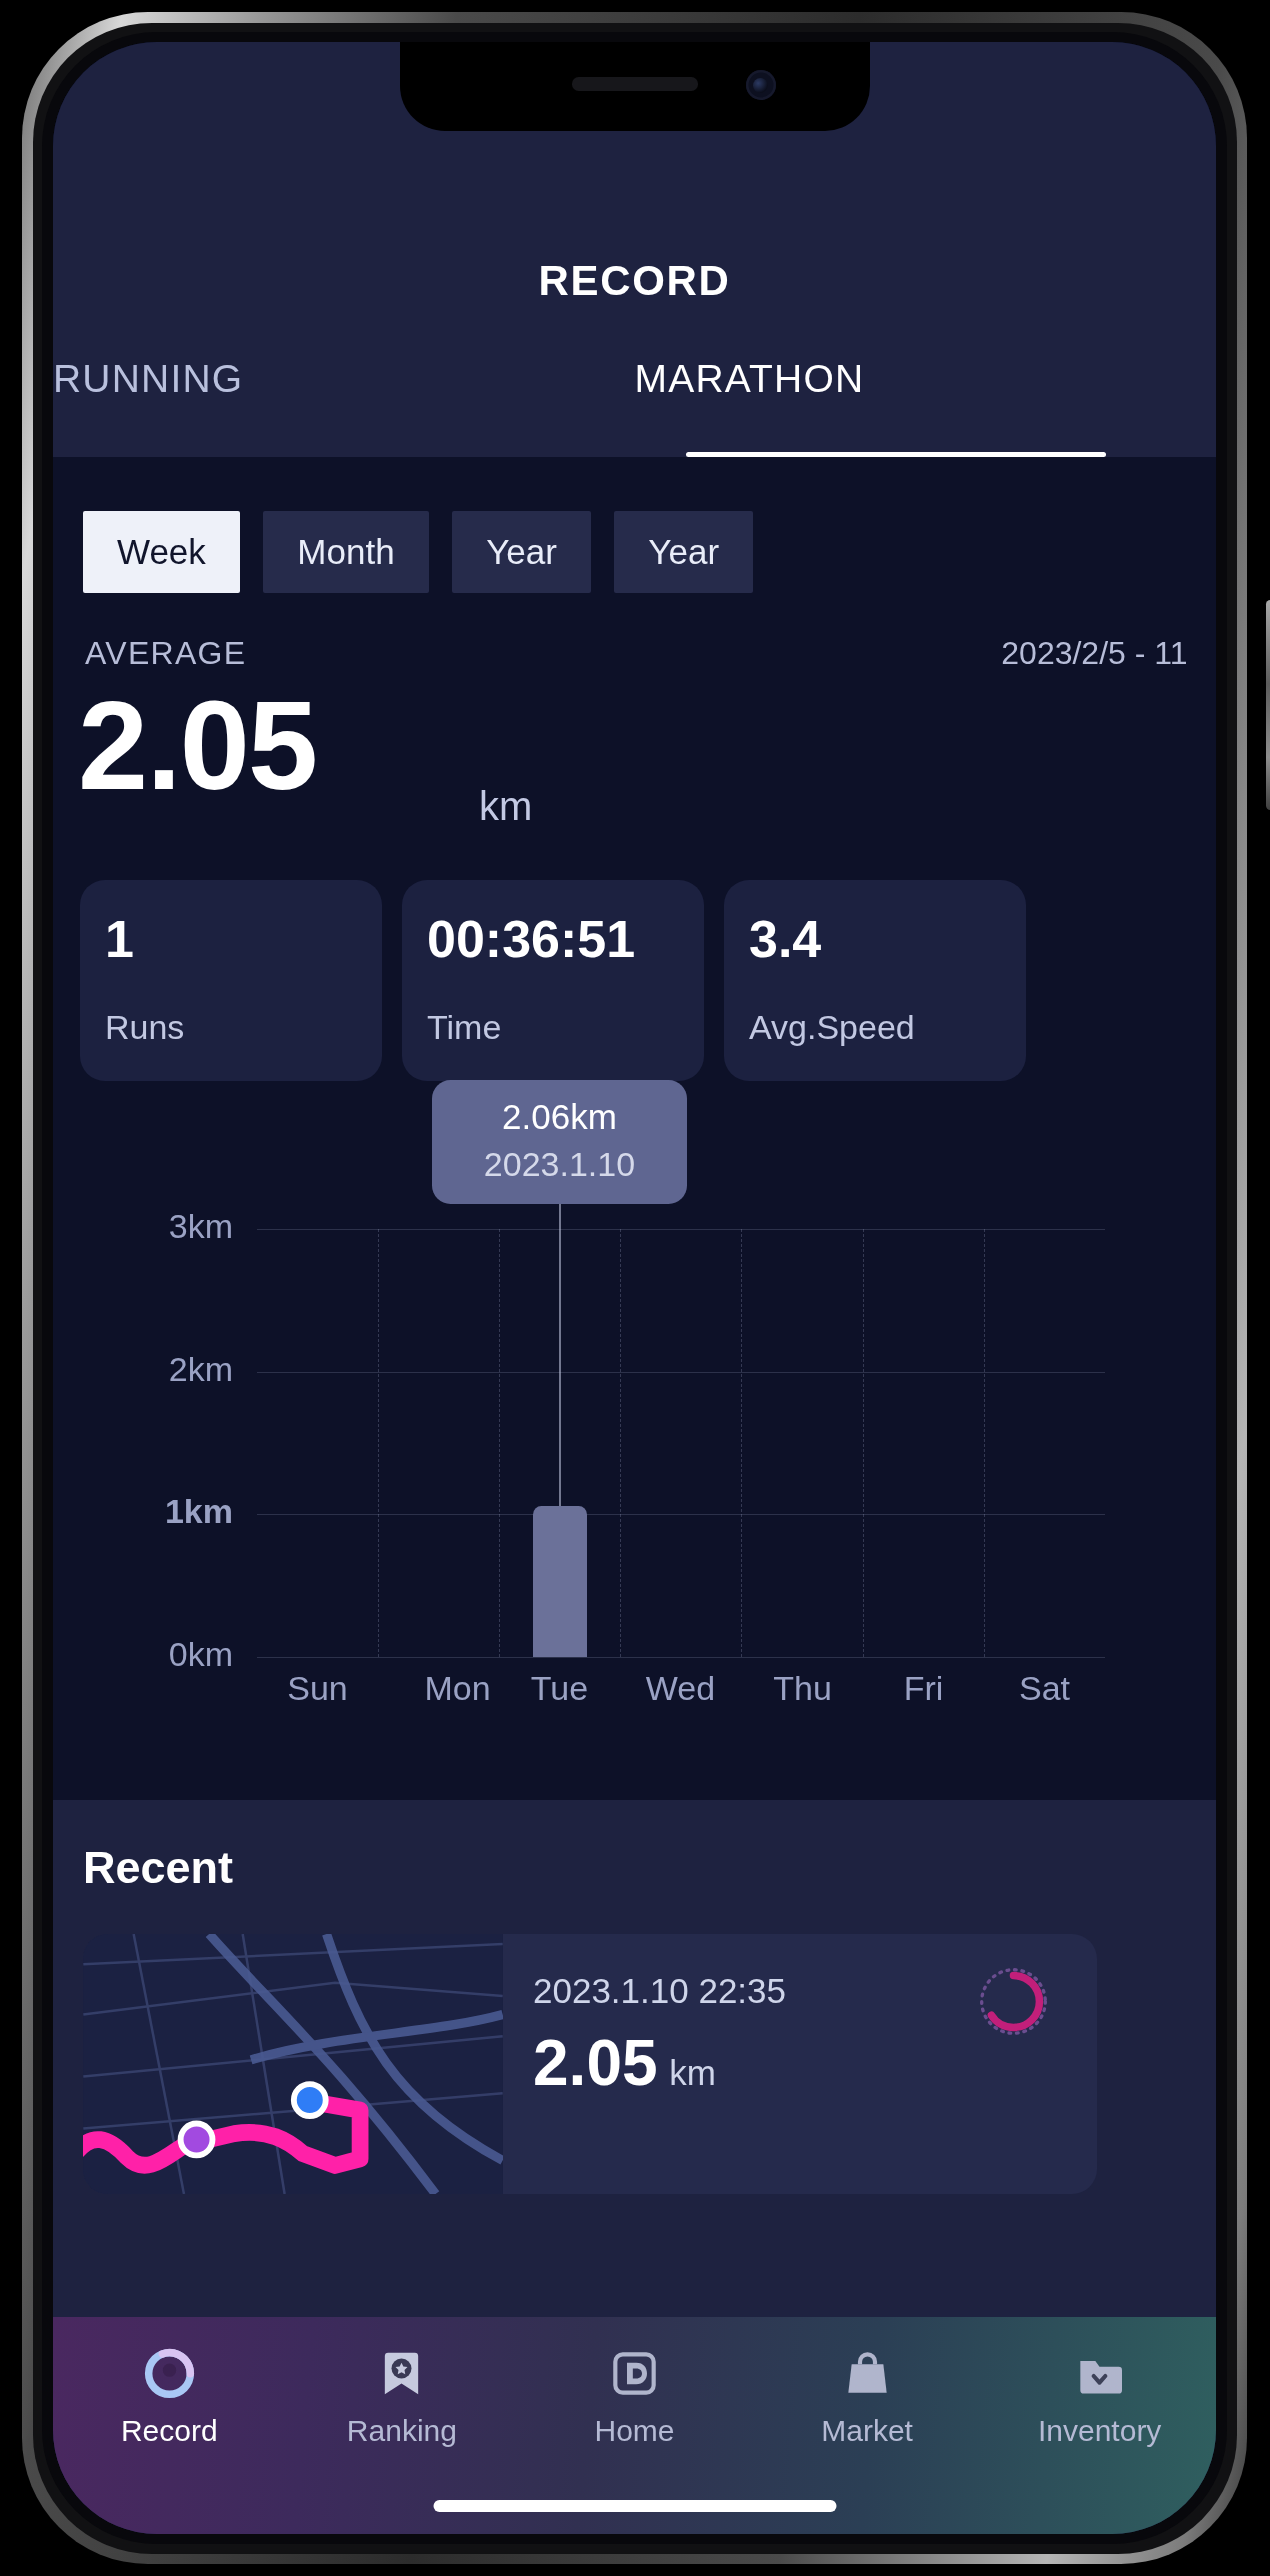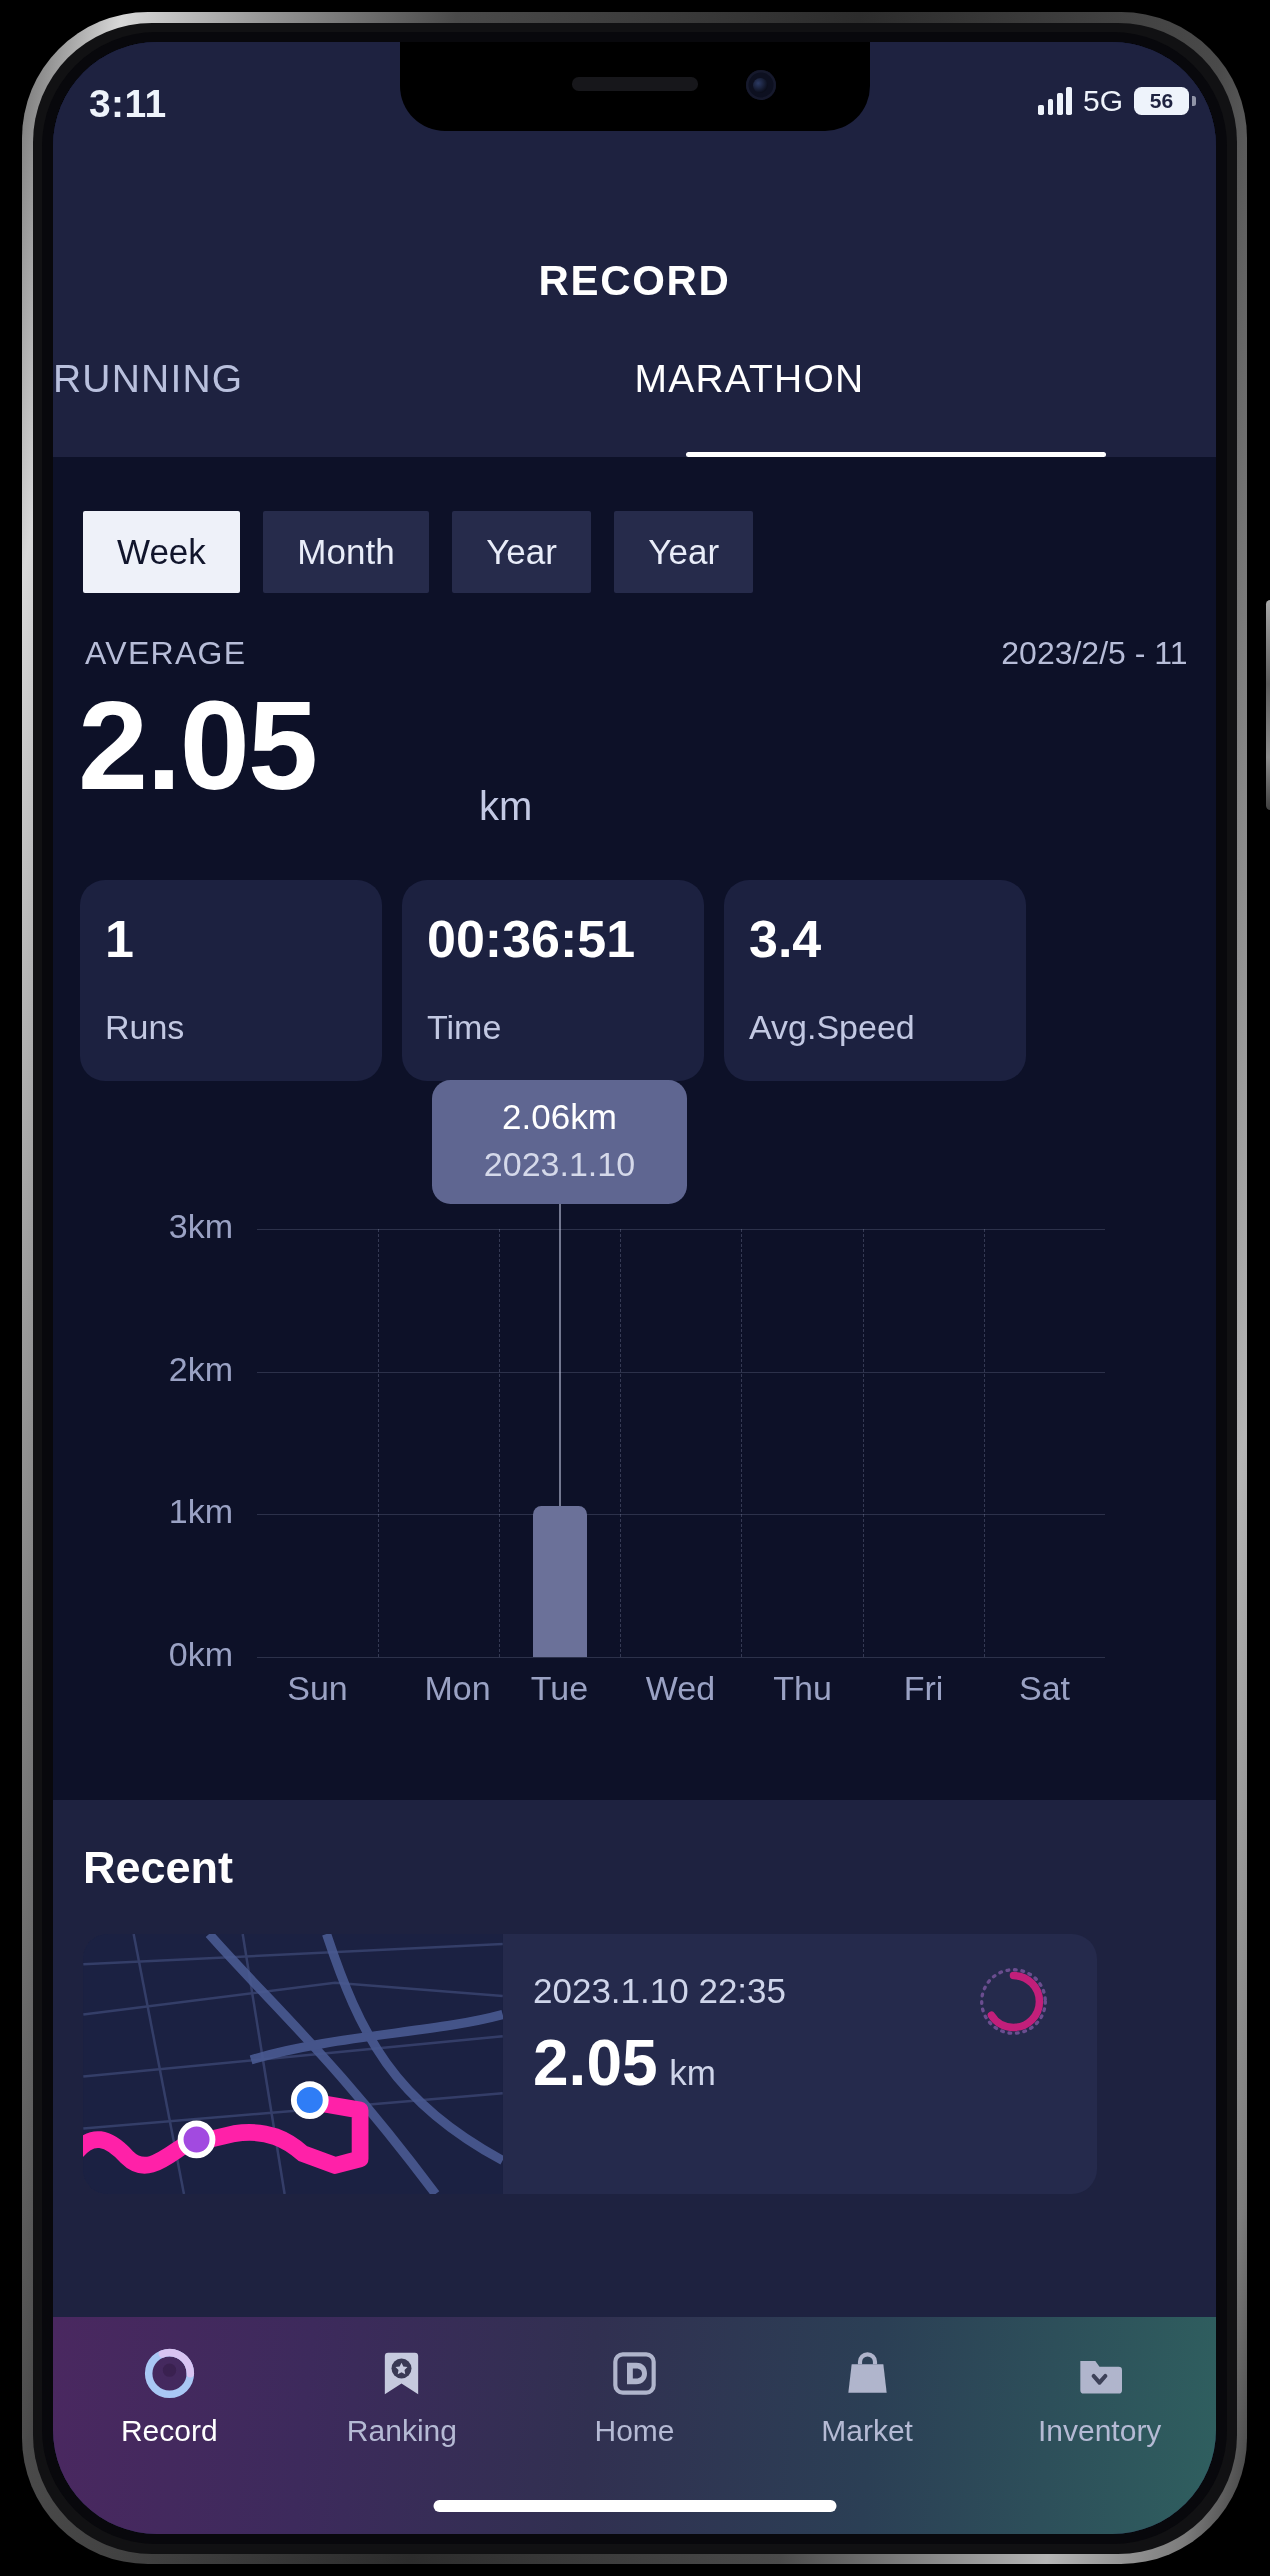--- a/index.html
+++ b/index.html
@@ -335,35 +335,20 @@
     <div class="btn-side btn-vu"></div>
     <div class="btn-side btn-vd"></div>
     <div class="btn-side btn-pwr"></div>
   </div>
   <div class="phone-mid"></div>
   <div class="phone-inner"></div>
 
   <div class="screen">
     <div class="app">
 
-      <div class="statusbar">
-        <div class="sb-time">3:11</div>
-        <div class="sb-right">
-          <div class="bars">
-              <i></i>
-              <i></i>
-              <i></i>
-              <i></i>
-            </div>
-          <div class="sb-net">5G</div>
-          <div class="batt">
-            <span>56</span>
-          </div>
-        </div>
-      </div>
 
       <div class="header">
         <div class="header-title">RECORD</div>
         <div class="tabs">
           <div class="tab">RUNNING</div>
           <div class="tab active">MARATHON</div>
         </div>
         <div class="tab-underline"></div>
       </div>
 
@@ -405,21 +390,21 @@
               <div class="vline" style="left: 121px;"></div>
               <div class="vline" style="left: 242px;"></div>
               <div class="vline" style="left: 363px;"></div>
               <div class="vline" style="left: 484px;"></div>
               <div class="vline" style="left: 606px;"></div>
               <div class="vline" style="left: 727px;"></div>
             </div>
           <div id="yaxis">
               <div class="ylab" style="top: 104px;">3km</div>
               <div class="ylab" style="top: 247px;">2km</div>
-              <div class="ylab" style="top: 389px;">1km</div>
+              <div class="ylab" style="top: 389px; font-weight: bold;">1km</div>
               <div class="ylab" style="top: 532px;">0km</div>
             </div>
           <div id="xaxis">
               <div class="xlab" style="left: 204px; top: 566px;">Sun</div>
               <div class="xlab" style="left: 344px; top: 566px;">Mon</div>
               <div class="xlab" style="left: 446px; top: 566px;">Tue</div>
               <div class="xlab" style="left: 567px; top: 566px;">Wed</div>
               <div class="xlab" style="left: 689px; top: 566px;">Thu</div>
               <div class="xlab" style="left: 810px; top: 566px;">Fri</div>
               <div class="xlab" style="left: 931px; top: 566px;">Sat</div>

